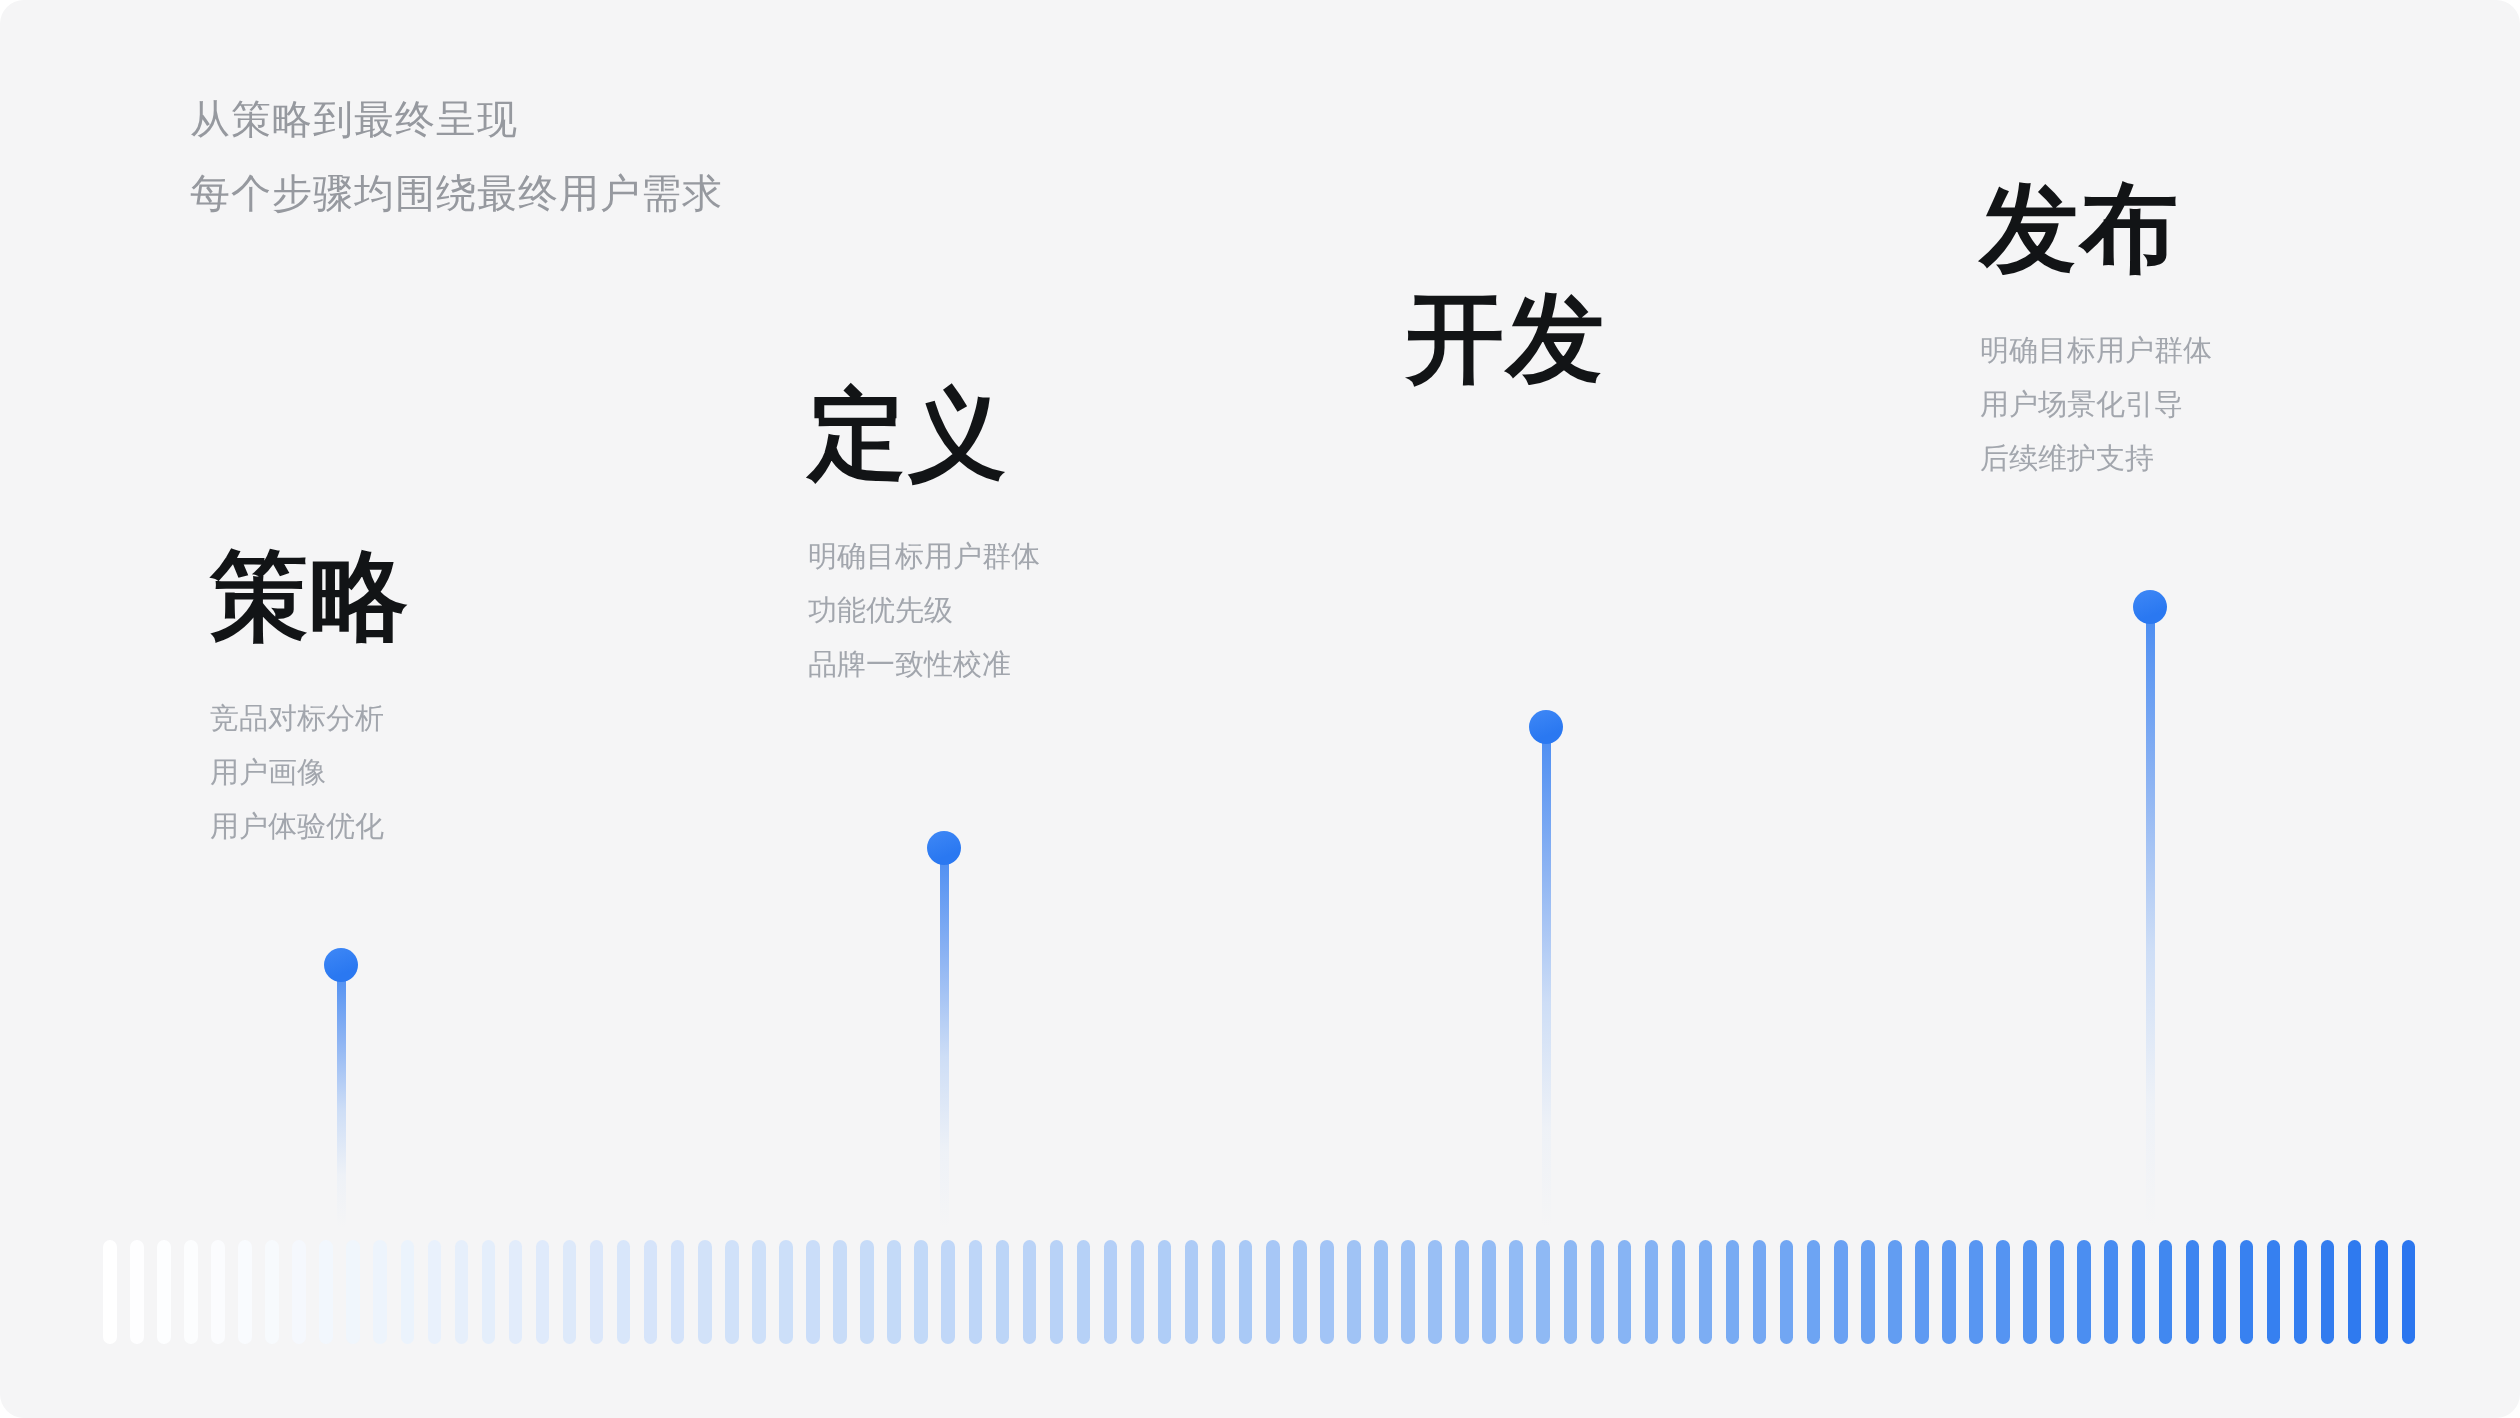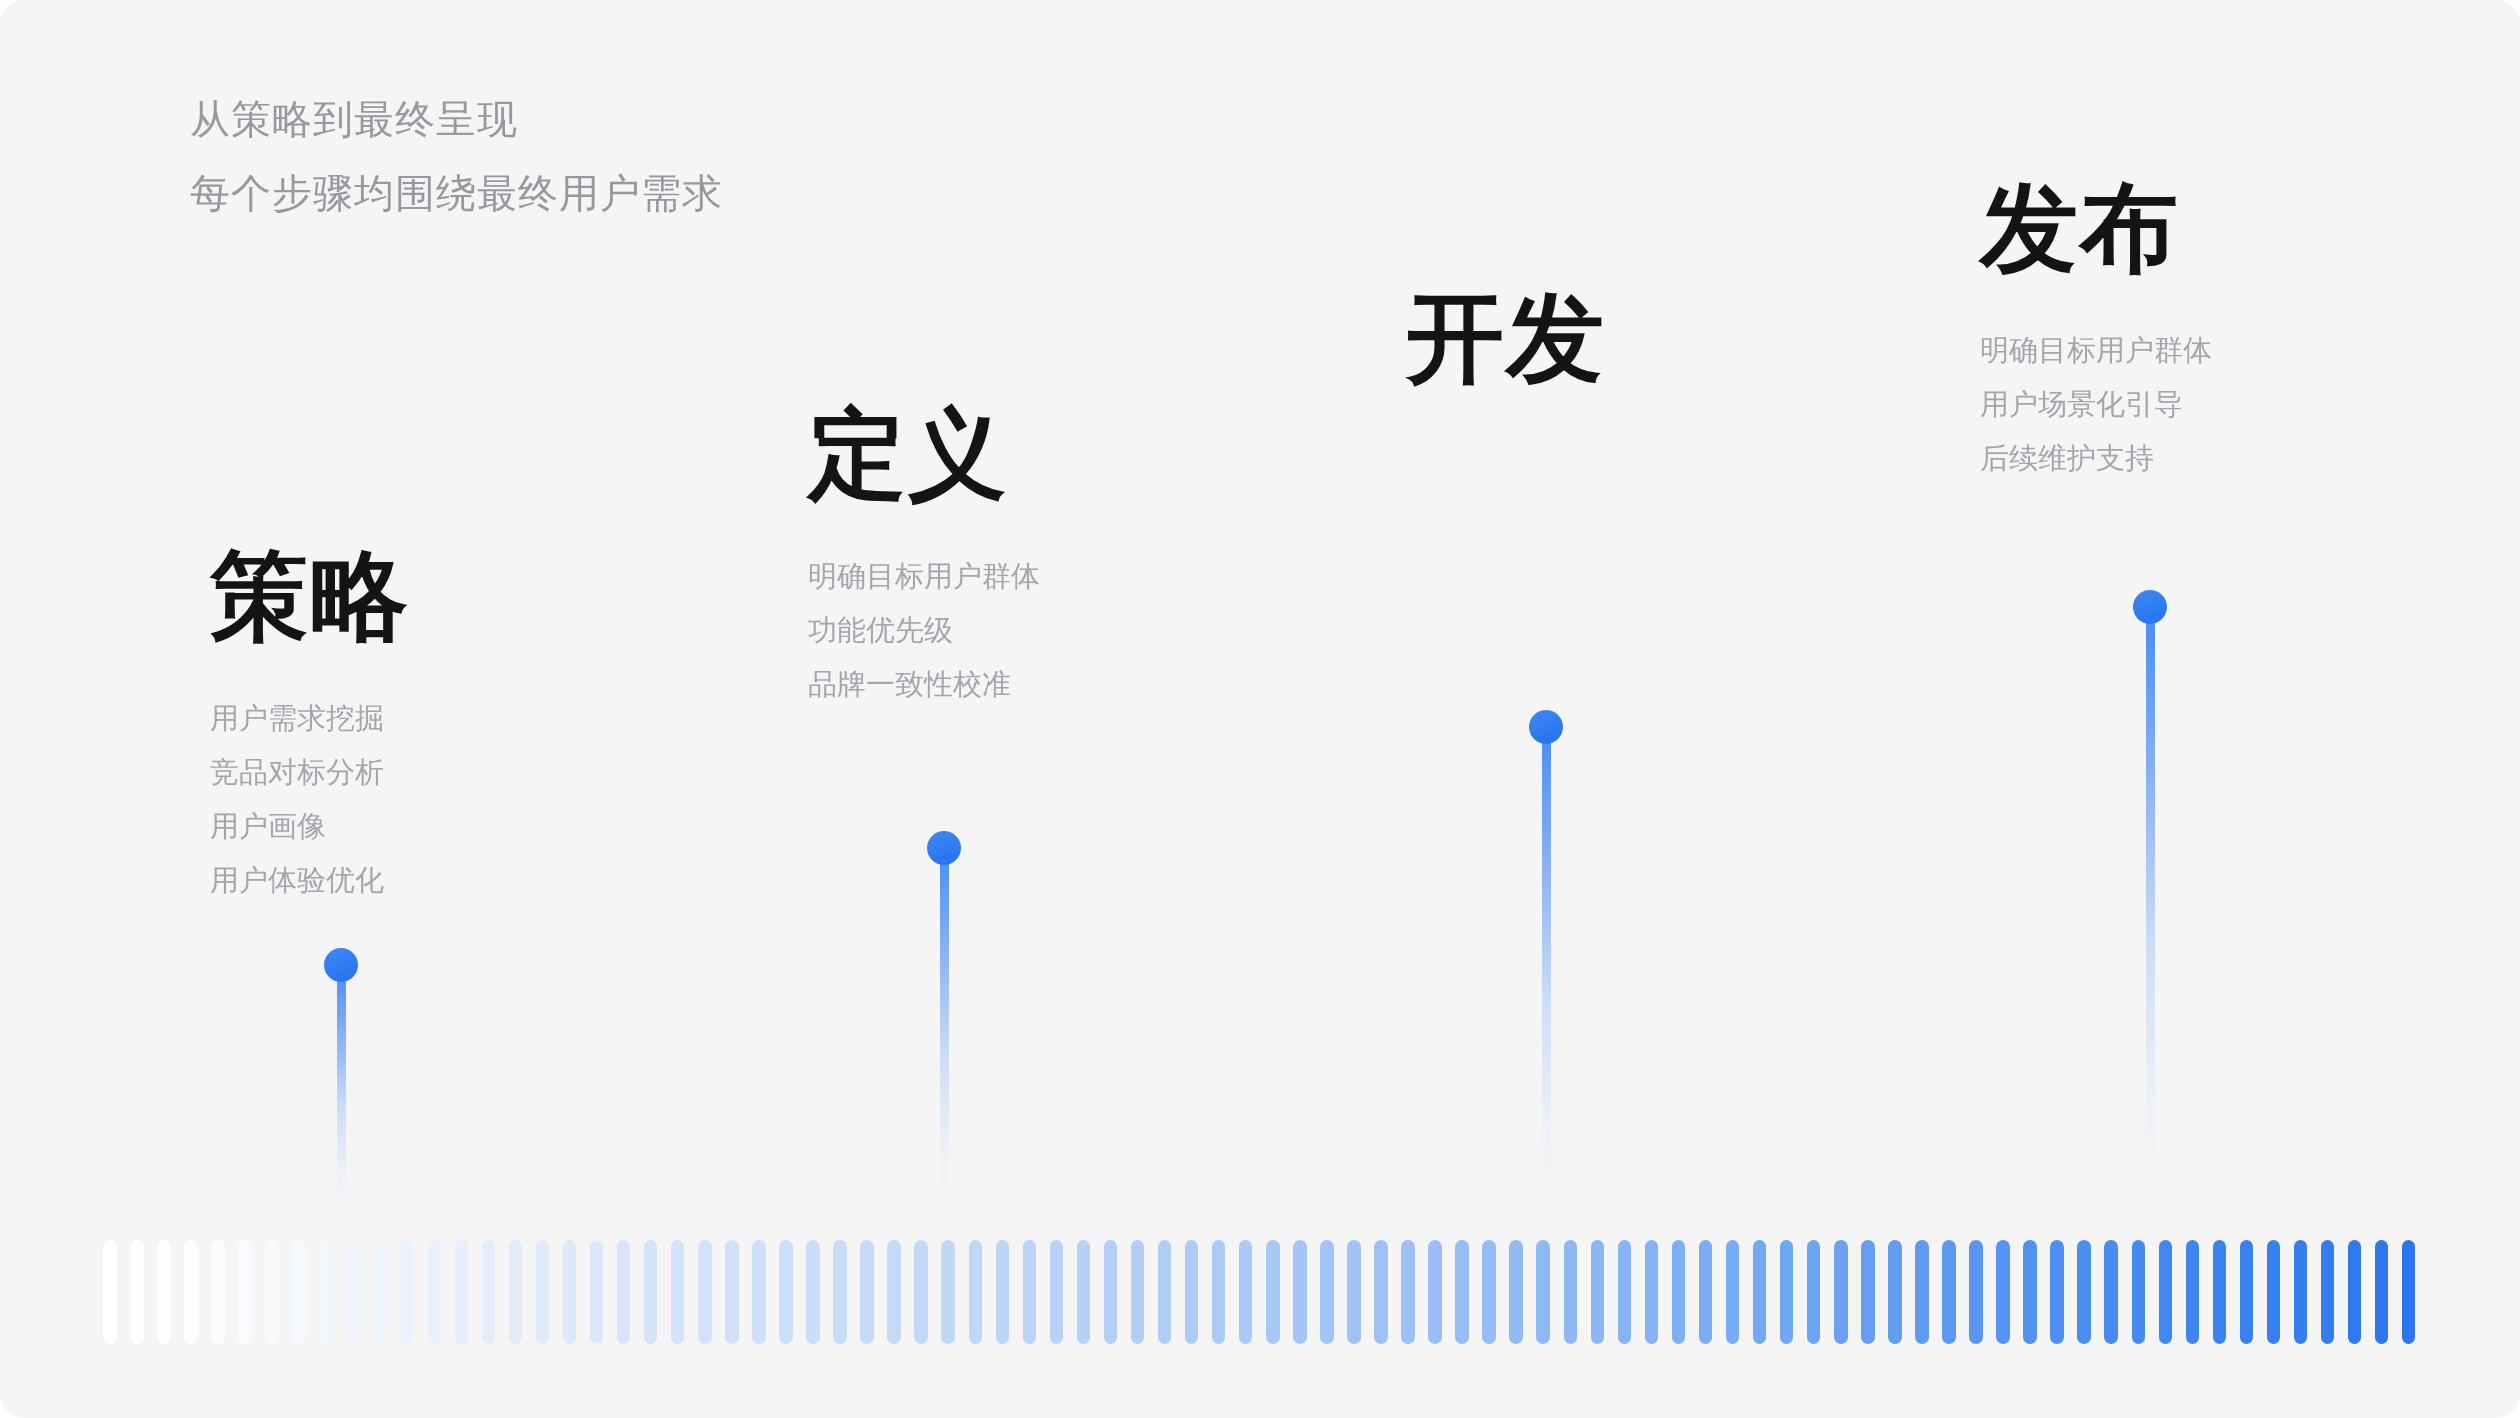--- a/index.html
+++ b/index.html
@@ -29,21 +29,21 @@
     letter-spacing: 1px;
     white-space: nowrap;
   }
 
   
   .stage {
     position: absolute;
     width: 520px;
   }
   .stage-0 { left: 210px;  top: 546px; }
-  .stage-1 { left: 808px;  top: 404px; }
+  .stage-1 { left: 808px;  top: 384px; }
   .stage-2 { left: 1406px; top: 288px; }
   .stage-3 { left: 1980px; top: 178px; }
 
   .stage-title {
     font-size: 98px;
     line-height: 100px;
     font-weight: 700;
     color: #121416;
     letter-spacing: 2px;
     white-space: nowrap;
@@ -114,21 +114,20 @@
 <div class="canvas">
 
   <div class="intro">
     <div>从策略到最终呈现</div>
     <div>每个步骤均围绕最终用户需求</div>
   </div>
 
   <div class="stage stage-0">
     <div class="stage-title">策略</div>
     <div class="stage-items">
-      <div class="stage-item">用户需求挖掘</div>
       <div class="stage-item">竞品对标分析</div>
       <div class="stage-item">用户画像</div>
       <div class="stage-item">用户体验优化</div>
     </div>
   </div>
 
   <div class="stage stage-1">
     <div class="stage-title">定义</div>
     <div class="stage-items">
       <div class="stage-item">明确目标用户群体</div>

